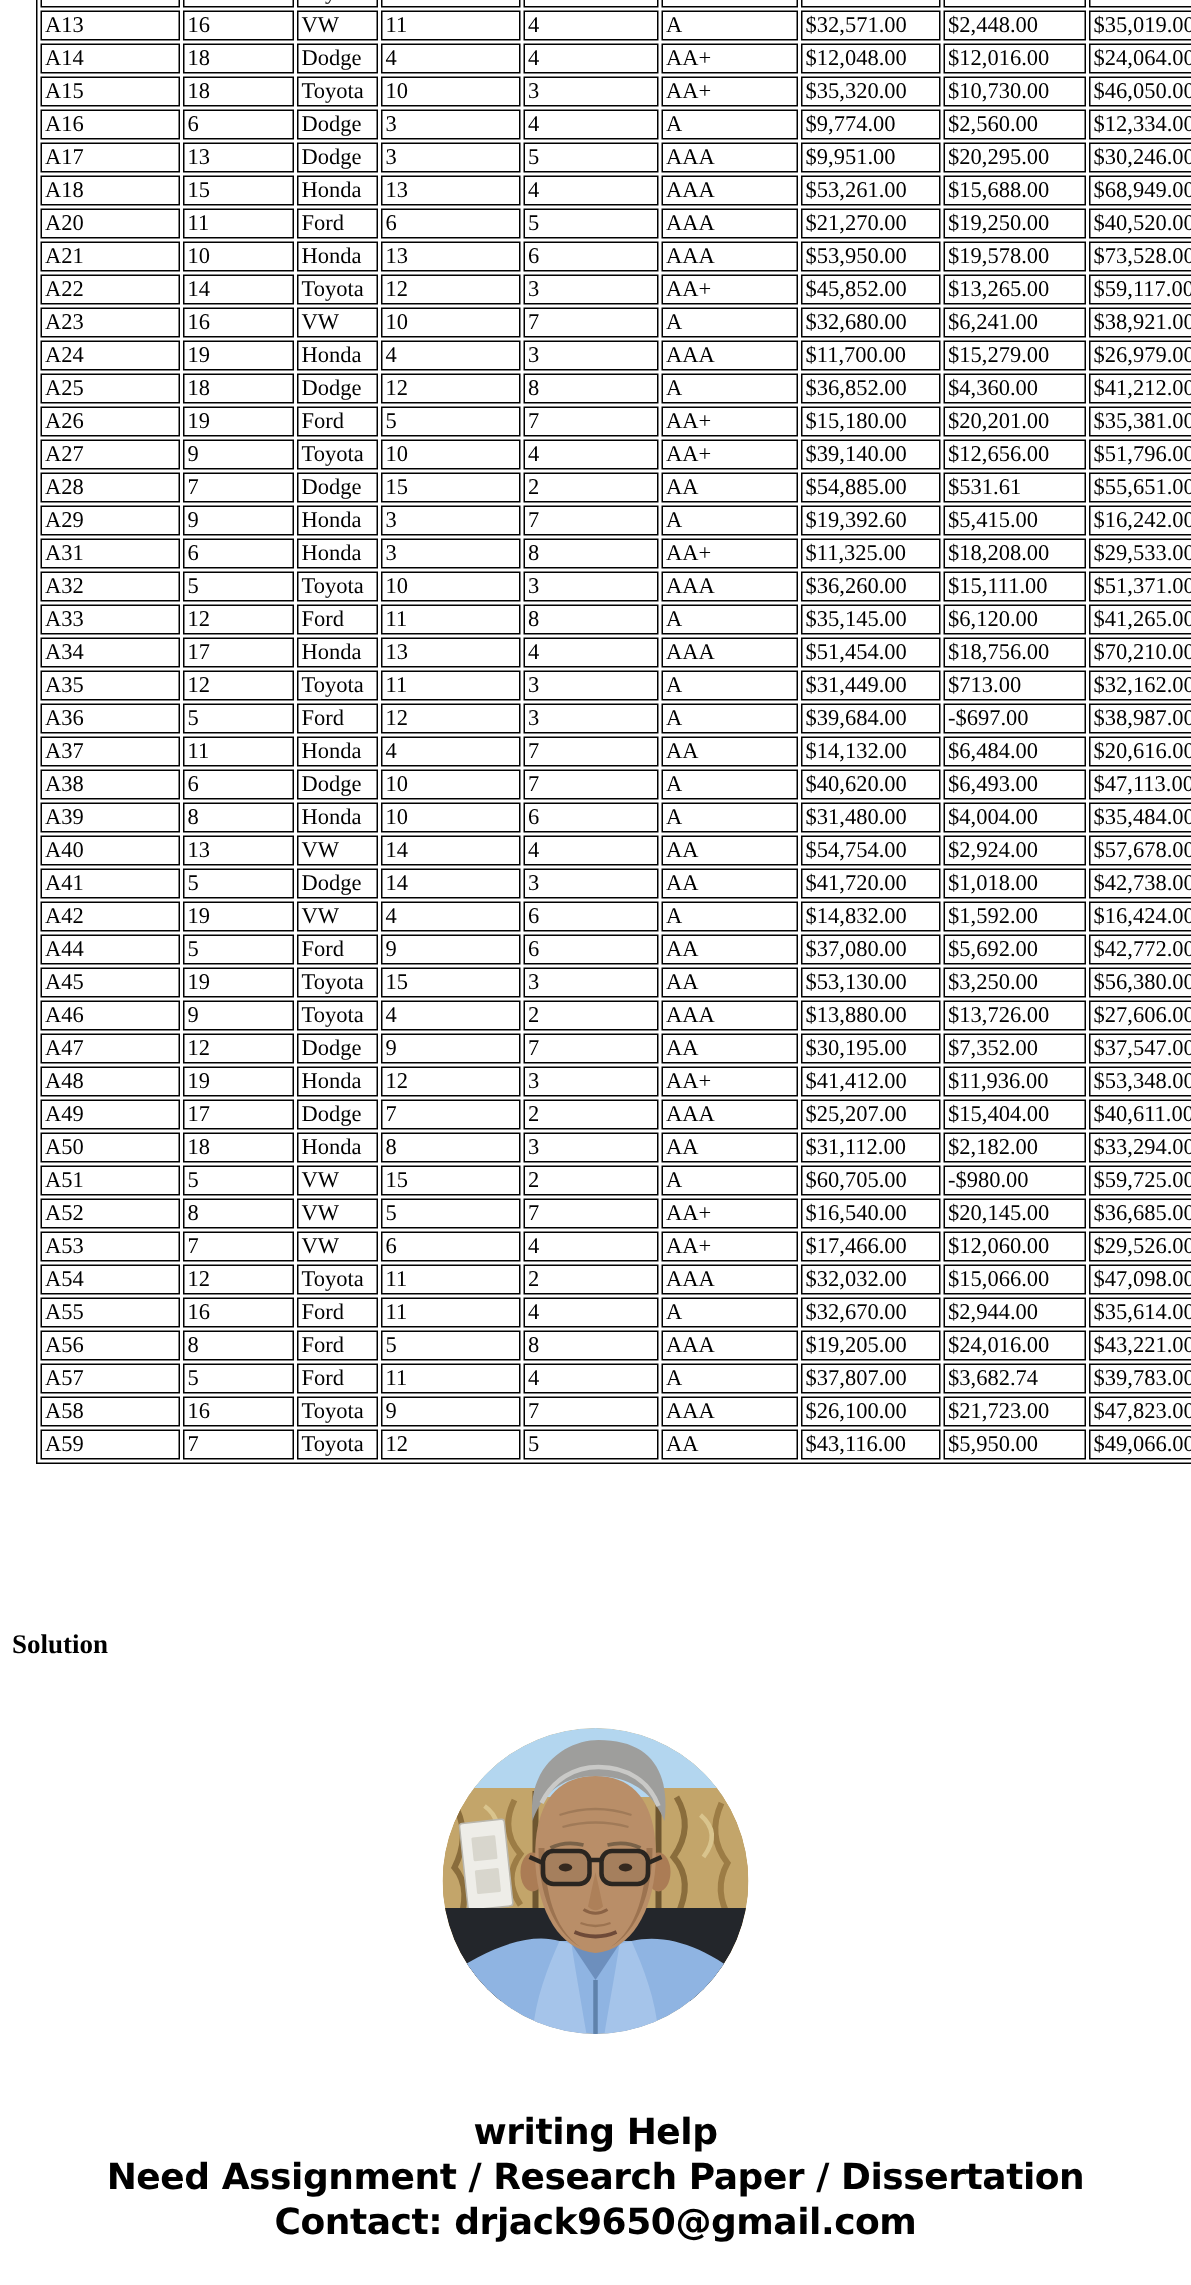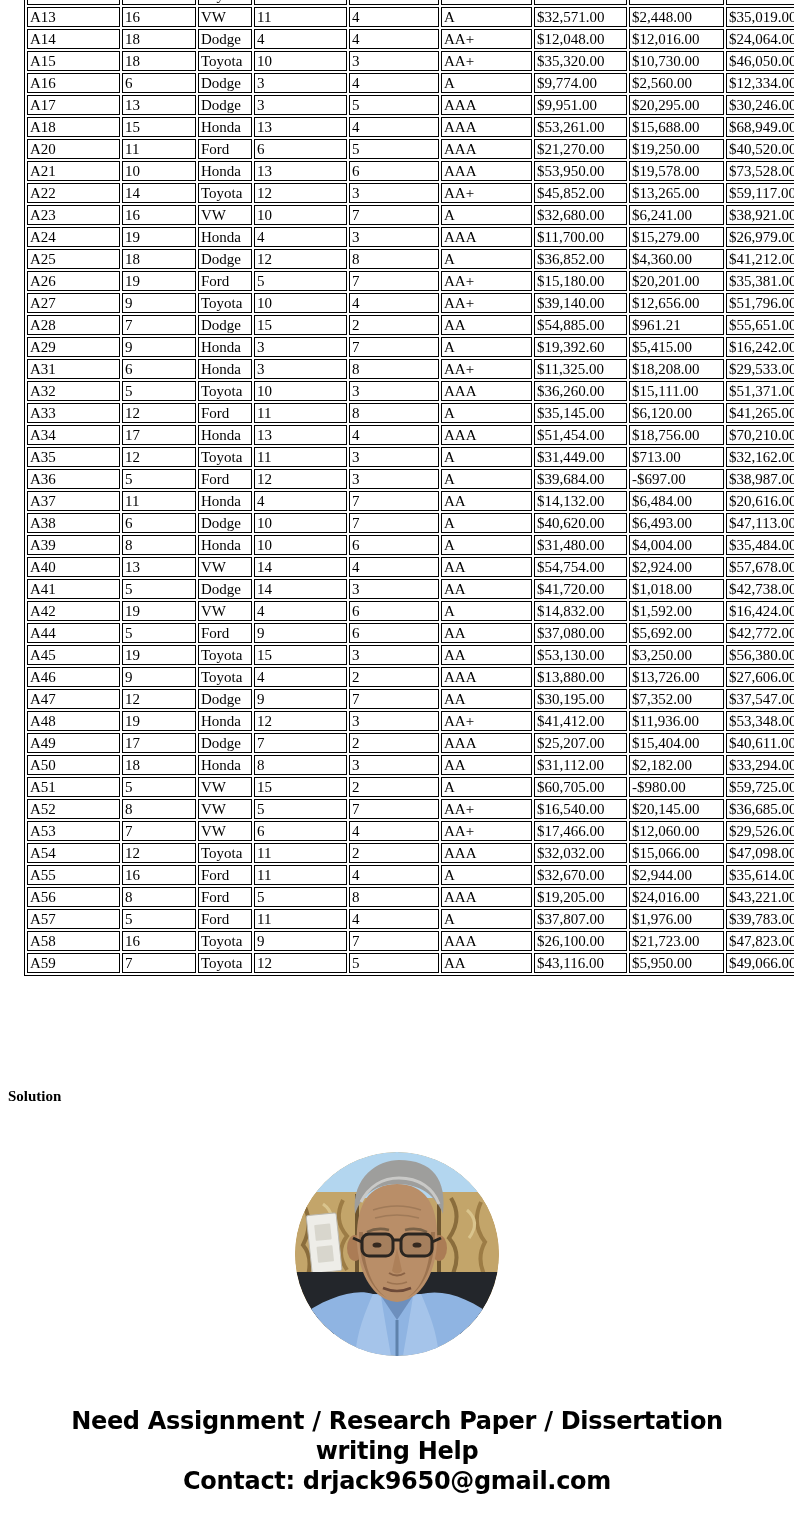--- a/index.html
+++ b/index.html
@@ -2,21 +2,21 @@
 <html><head>
 <meta charset="utf-8">
 <style>
   html,body{margin:0;padding:0;background:#fff;}
   body{width:794px;height:1523px;font-family:"Liberation Serif",serif;color:#000;overflow:hidden;}
 
   .table-clip{margin-left:24px;width:780px;height:1064px;overflow:hidden;}
   table.data{table-layout:fixed;width:778px;border-collapse:separate;border-spacing:2px;border:1px solid #000;margin-top:-18px;}
   table.data td{box-sizing:border-box;border:1px solid #000;height:20px;padding:0 1px 0 2px;font-size:15px;line-height:17px;white-space:nowrap;overflow:hidden;vertical-align:middle;}
 
-  .solution{margin:22px 0 0 8px;font-size:15px;font-weight:bold;line-height:21px;}
+  .solution{margin:22px 0 0 8px;font-size:18px;font-weight:bold;line-height:21px;}
 
   .photo-wrap{width:204px;height:204px;margin:45px auto 0;border-radius:50%;overflow:hidden;}
   .photo-wrap svg{display:block;}
 
   .footer{margin-top:50px;text-align:center;font-family:"DejaVu Sans",sans-serif;font-weight:bold;font-size:24px;line-height:30px;letter-spacing:-0.3px;}
 </style>
 </head>
 <body>
 
 <div class="table-clip">
@@ -199,21 +199,21 @@
           <td>$51,796.00</td>
         </tr>
         <tr>
           <td>A28</td>
           <td>7</td>
           <td>Dodge</td>
           <td>15</td>
           <td>2</td>
           <td>AA</td>
           <td>$54,885.00</td>
-          <td>$961.21</td>
+          <td>$531.61</td>
           <td>$55,651.00</td>
         </tr>
         <tr>
           <td>A29</td>
           <td>9</td>
           <td>Honda</td>
           <td>3</td>
           <td>7</td>
           <td>A</td>
           <td>$19,392.60</td>
@@ -496,21 +496,21 @@
           <td>$43,221.00</td>
         </tr>
         <tr>
           <td>A57</td>
           <td>5</td>
           <td>Ford</td>
           <td>11</td>
           <td>4</td>
           <td>A</td>
           <td>$37,807.00</td>
-          <td>$1,976.00</td>
+          <td>$3,682.74</td>
           <td>$39,783.00</td>
         </tr>
         <tr>
           <td>A58</td>
           <td>16</td>
           <td>Toyota</td>
           <td>9</td>
           <td>7</td>
           <td>AAA</td>
           <td>$26,100.00</td>
@@ -588,16 +588,16 @@
       <ellipse cx="122" cy="93" rx="4.5" ry="2.6" fill="#35291f"></ellipse>
       <path d="M102 96 L97 119 Q102 124 107 119 Z" fill="#ad8059"></path>
       <path d="M94 121 Q102 126 110 121" stroke="#8a6245" stroke-width="2" fill="none"></path>
       <path d="M88 136 Q102 142 116 136" stroke="#6e4a38" stroke-width="2.5" fill="none"></path>
       <path d="M92 130 q10 4 20 0" stroke="#9c7350" stroke-width="1.5" fill="none"></path>
     </g>
   </svg>
 </div>
 
 <div class="footer">
+  <div>writing Help</div>
   <div>Need Assignment / Research Paper / Dissertation</div>
-  <div>writing Help</div>
   <div>Contact: drjack9650@gmail.com</div>
 </div>
 
 </body></html>

